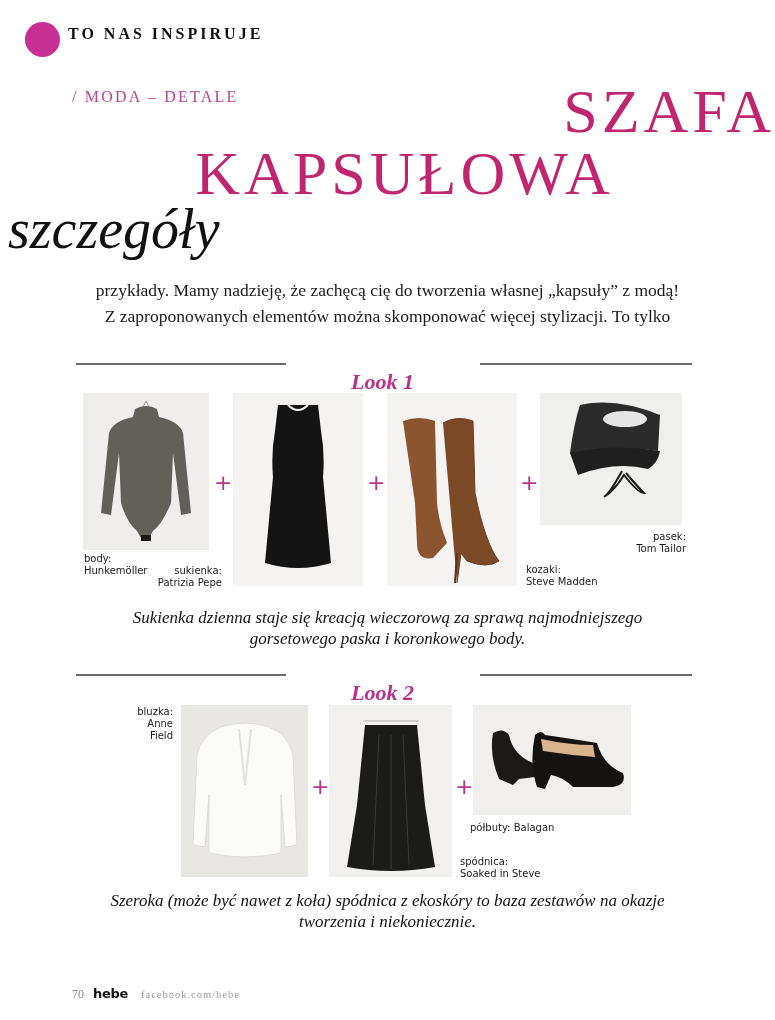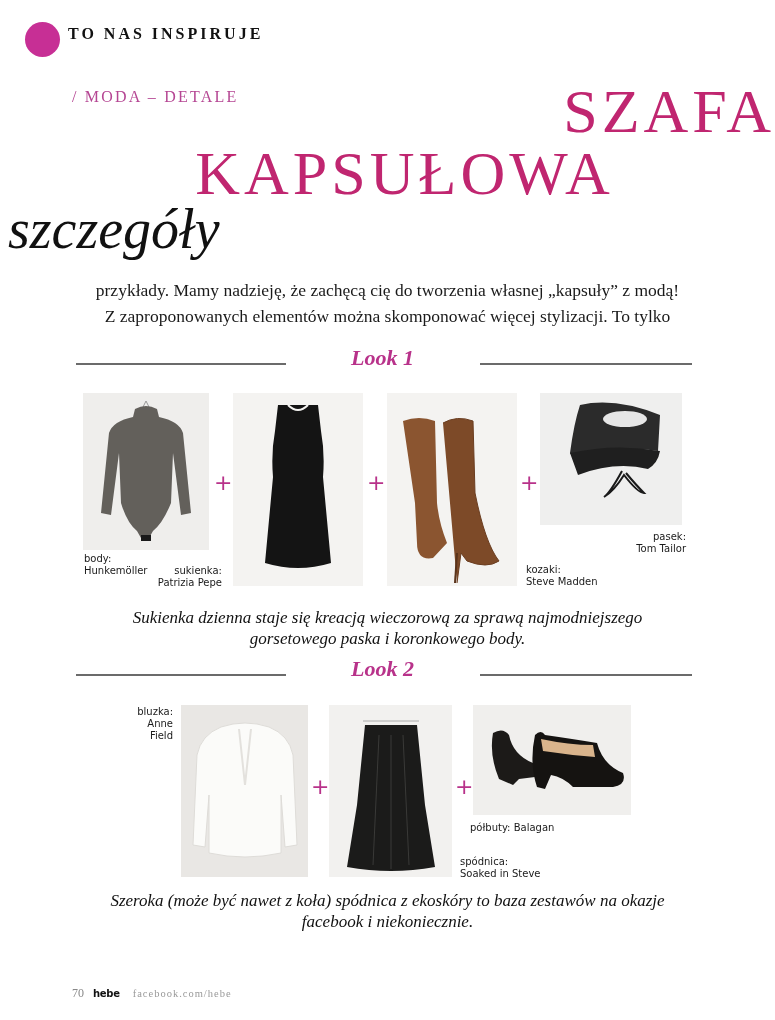--- a/index.html
+++ b/index.html
@@ -12,32 +12,32 @@
   .subkicker { left:72px; top:52px; font-family:"Liberation Serif", serif; font-size:16px; letter-spacing:2.2px; color:#b54693;margin-top:36px; }
 
   .title1 { left:0; width:775px; top:78px; text-align:right; font-size:62px; line-height:66px; color:#c02670; letter-spacing:4px; }
   .title2 { left:12px; width:775px; top:140px; text-align:center; font-size:62px; line-height:66px; color:#c02670; letter-spacing:4px; padding-left:10px; box-sizing:border-box;}
   .title3 { left:0; width:775px; top:198px; text-align:left; font-size:56px; line-height:62px; font-style:italic; color:#111; padding-left:8px; box-sizing:border-box;}
 
   .intro { left:70px; width:635px; top:277px; text-align:center; font-size:17.5px; line-height:26px; color:#1a1a1a; }
 
   
   .rule { height:2px; background:#6b6b6b; }
-  .look { font-size:22px; font-style:italic; font-weight:bold; color:#b8328a; text-align:center; }
+  .look { font-size:22px; font-style:italic; font-weight:bold; color:#b8328a; text-align:center;margin-top:24px; }
 
   
   .photo { background:#f1f0ee; overflow:hidden; }
   .plus { font-family:"DejaVu Sans", sans-serif; font-size:22px; color:#b8328a; line-height:22px; }
   .cap { font-family:"DejaVu Sans", sans-serif; font-size:10px; line-height:12px; color:#1a1a1a; }
   .cap.r { text-align:right; }
 
   .quote { font-style:italic; font-size:17px; line-height:21px; text-align:center; color:#111; }
 
   .footer { left:72px; top:986px; font-size:12px; color:#888; }
-  .footer .brand { font-family:"DejaVu Sans", sans-serif; font-size:10px; color:#111; font-weight:bold; margin:0 10px 16px 6px; letter-spacing:-0.3px; }
+  .footer .brand { font-family:"DejaVu Sans", sans-serif; font-size:13px; color:#111; font-weight:bold; margin:0 10px 16px 6px; letter-spacing:-0.3px; }
   .footer .url { font-size:10.5px; color:#999; letter-spacing:1px; }
 </style>
 </head>
 <body>
 
 <div class="abs dot"></div>
 <div class="abs kicker">TO NAS INSPIRUJE</div>
 <div class="abs subkicker">/ MODA – DETALE</div>
 
 <div class="abs title1">SZAFA</div>
@@ -145,20 +145,20 @@
 </div>
 
 <div class="abs cap" style="left:470px; top:822px;">półbuty: Balagan</div>
 <div class="abs cap" style="left:460px; top:856px;">
   <div>spódnica:</div>
   <div>Soaked in Steve</div>
 </div>
 
 <div class="abs quote" style="left:70px; width:635px; top:890px;">
   <div>Szeroka (może być nawet z koła) spódnica z ekoskóry to baza zestawów na okazje</div>
-  <div>facebook i niekoniecznie.</div>
+  <div>tworzenia i niekoniecznie.</div>
 </div>
 
 <div class="abs footer">
   <span>70</span>
   <span class="brand">hebe</span>
   <span class="url">facebook.com/hebe</span>
 </div>
 
 </body></html>

